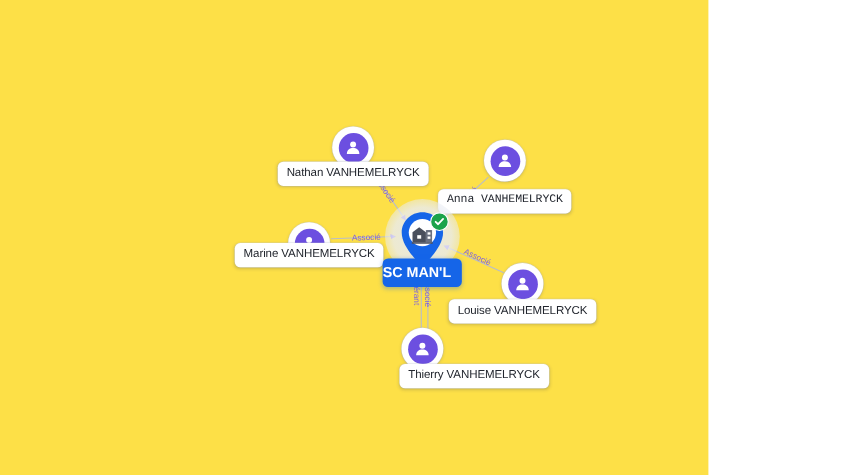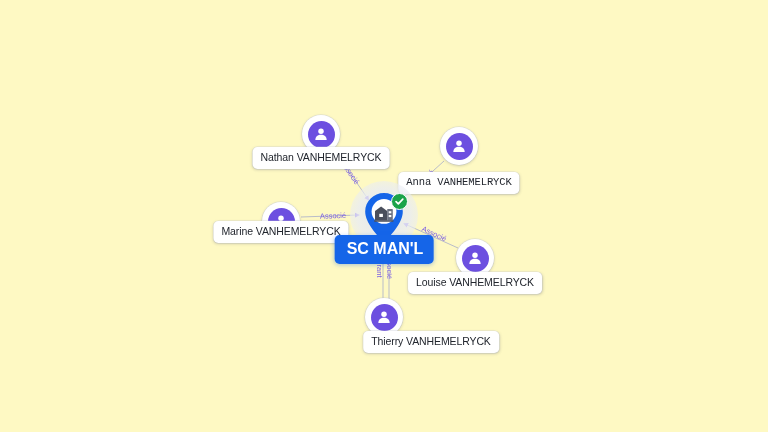--- a/index.html
+++ b/index.html
@@ -144,24 +144,24 @@
     display: flex;
     align-items: center;
     justify-content: center;
   }
   .verify-badge svg { display: block; }
   #company-label {
     position: absolute;
     transform: translate(-50%, 0);
     background: #1565e8;
     color: #ffffff;
-    font-size: 16px;
+    font-size: 13px;
     font-weight: bold;
     line-height: 1;
-    padding: 6px 10px 7px 12px;
+    padding: 6px 10px 7px 0;
     border-radius: 5px;
     box-shadow: 0 1px 4px rgba(21,101,232,0.35);
     white-space: nowrap;
     z-index: 9;
   }
 
   
   .edge-label {
     position: absolute;
     color: #7b5fe3;
@@ -169,21 +169,21 @@
     line-height: 1;
     white-space: nowrap;
     transform-origin: 50% 50%;
     z-index: 4;
     pointer-events: none;
   }
 </style>
 </head>
 <body>
 
-<div id="canvas" style="width: 768px; height: 432px; background: #fef9c3;">
+<div id="canvas" style="width: 644px; height: 432px; background: #fde047;">
 
   <svg id="edge-layer" viewBox="0 0 768 432" xmlns="http://www.w3.org/2000/svg">
     <defs>
       <marker id="arrow-purple" markerWidth="6" markerHeight="6" refX="3" refY="3" orient="auto">
         <path d="M0,0.6 L5,3 L0,5.4 Z" fill="#7b5fe3"></path>
       </marker>
     </defs>
     <g id="edge-lines">
         <line x1="334" y1="150" x2="368" y2="199" stroke="#b9bdc9" stroke-width="1" marker-end="url(#arrow-purple)"></line>
         <line x1="444" y1="161" x2="401" y2="200" stroke="#b9bdc9" stroke-width="1" marker-end="url(#arrow-purple)"></line>

